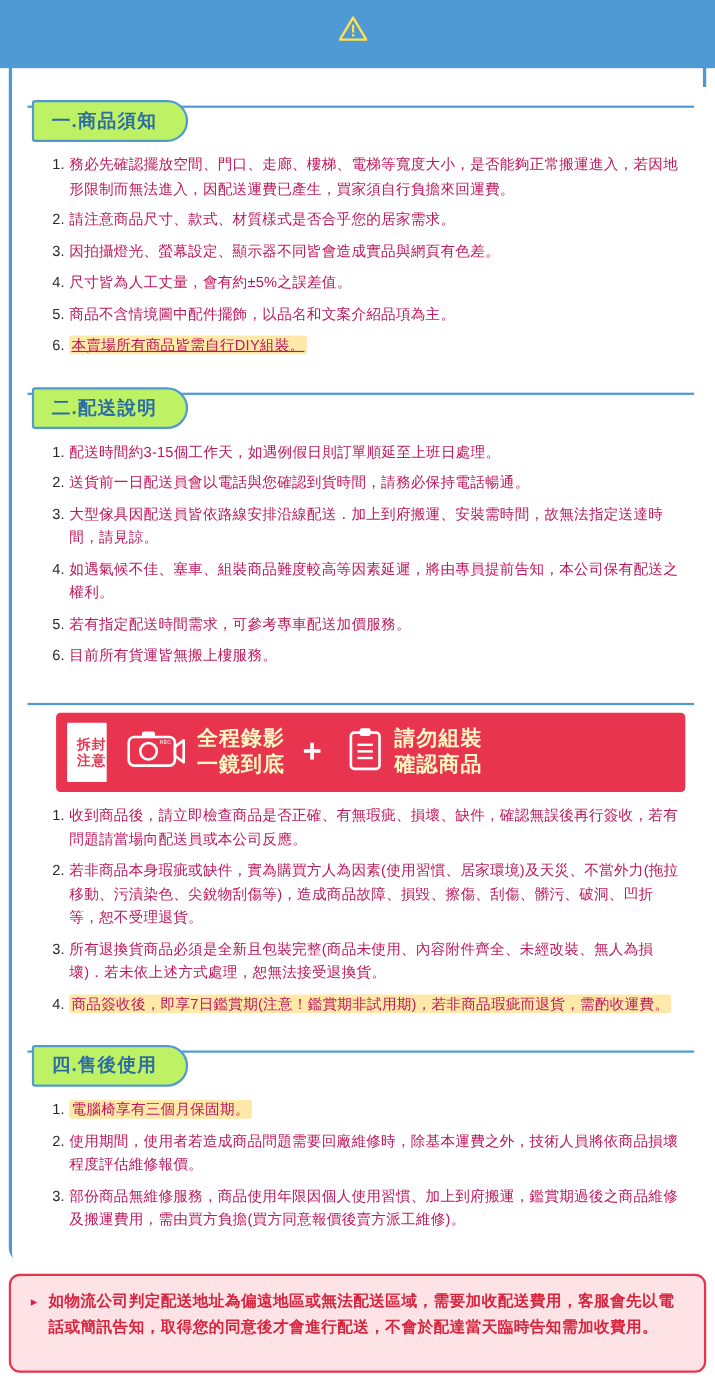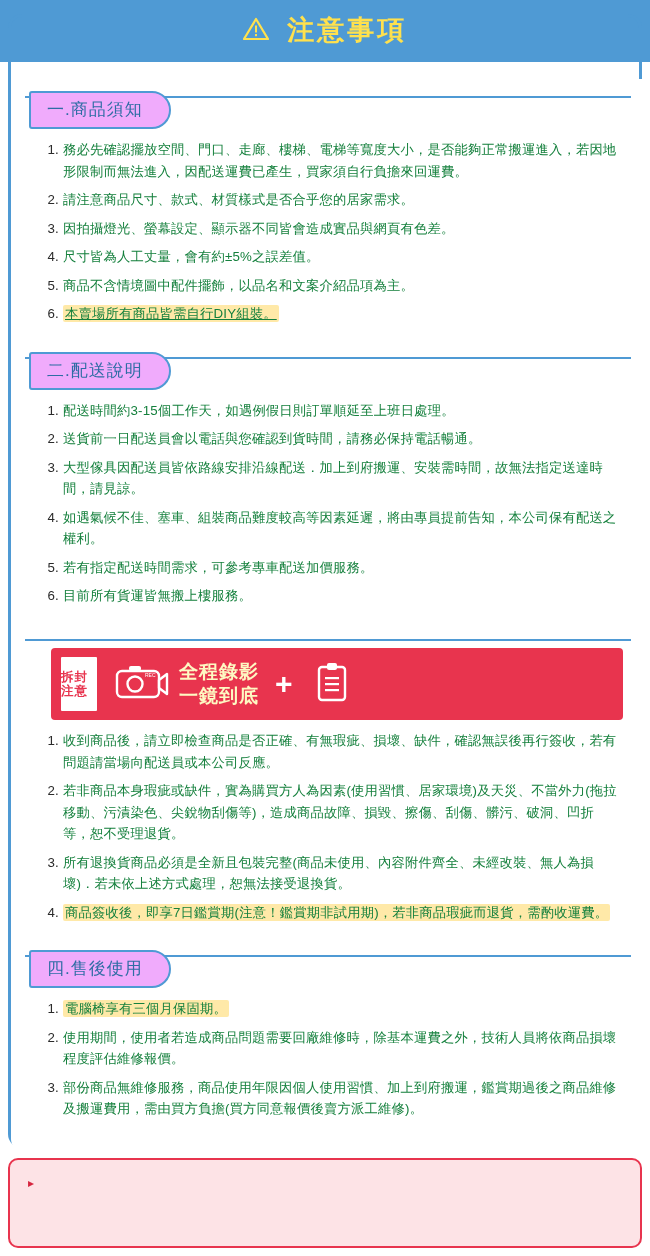--- a/index.html
+++ b/index.html
@@ -56,26 +56,26 @@
     height: 1072px;
     background: #ffffff;
     border-bottom-left-radius: 12px;
     border-bottom-right-radius: 12px;
   }
   .sec-head {
     position: relative;
     display: inline-block;
     margin-left: 18px;
     padding: 5px 26px 6px 16px;
-    background: #f0abfc;
+    background: #bef264;
     border: 2px solid #4f9ad4;
     border-radius: 4px 26px 26px 4px;
     color: #2e6da4;
     font-size: 17px;
-    font-weight: normal;
+    font-weight: bold;
     letter-spacing: 1px;
     z-index: 3;
   }
   .sec-rule {
     position: absolute;
     left: 14px;
     right: 14px;
     top: 17px;
     height: 2px;
     background: #4f9ad4;
@@ -87,21 +87,21 @@
     margin: 10px 0 0 0;
     padding: 0 26px 0 52px;
     list-style: none;
     counter-reset: li;
   }
   ol.items > li {
     position: relative;
     counter-increment: li;
     font-size: 13.3px;
     line-height: 1.62;
-    color: #15803d;
+    color: #be185d;
     margin-bottom: 7px;
     letter-spacing: 0.2px;
   }
   ol.items > li:before {
     content: counter(li) ".";
     position: absolute;
     left: -24px;
     top: 0;
     width: 20px;
     text-align: right;
@@ -131,21 +131,21 @@
     background: #ffffff;
     border: 2px solid #e8344e;
     border-radius: 3px;
     color: #e8344e;
     font-size: 12.5px;
     font-weight: bold;
     line-height: 1.15;
     display: flex;
     align-items: center;
     justify-content: center;
-    text-align: left;
+    text-align: right;
     letter-spacing: 1px;
   }
   .banner-icon { margin: 0 10px 0 16px; }
   .banner-txt {
     color: #fef9c3;
     font-size: 19px;
     font-weight: bold;
     line-height: 1.28;
     letter-spacing: 1px;
   }
@@ -193,21 +193,20 @@
   <div class="top-bar"></div>
 
   <div class="title-wrap">
     <span class="warn-glyph">
       <svg width="26" height="24" viewBox="0 0 26 24">
         <path d="M13 2 L25 22 L1 22 Z" fill="none" stroke="#ffe14d" stroke-width="2.2" stroke-linejoin="round"></path>
         <rect x="12" y="8.5" width="2" height="7" fill="#ffe14d"></rect>
         <rect x="12" y="17" width="2" height="2.2" fill="#ffe14d"></rect>
       </svg>
     </span>
-    <span>注意事項</span>
   </div>
 
   <div class="card">
     <div class="card-inner">
 
       <div class="sec-wrap">
         <div class="sec-rule"></div>
         <div class="sec-head">一.商品須知</div>
         <ol class="items">
           <li>務必先確認擺放空間、門口、走廊、樓梯、電梯等寬度大小，是否能夠正常搬運進入，若因地形限制而無法進入，因配送運費已產生，買家須自行負擔來回運費。</li>
@@ -257,20 +256,24 @@
           <div class="banner-plus">+</div>
           <div class="banner-icon2">
             <svg width="34" height="42" viewBox="0 0 34 42">
               <rect x="4" y="6" width="26" height="33" rx="3" fill="none" stroke="#ffffff" stroke-width="2.4"></rect>
               <rect x="12" y="2" width="10" height="7" rx="2" fill="#ffffff"></rect>
               <rect x="10" y="16" width="14" height="2.2" fill="#ffffff"></rect>
               <rect x="10" y="22" width="14" height="2.2" fill="#ffffff"></rect>
               <rect x="10" y="28" width="14" height="2.2" fill="#ffffff"></rect>
             </svg>
           </div>
+          <div class="banner-txt">
+            <div>請勿組裝</div>
+            <div>確認商品</div>
+          </div>
         </div>
 
         <ol class="items">
           <li>收到商品後，請立即檢查商品是否正確、有無瑕疵、損壞、缺件，確認無誤後再行簽收，若有問題請當場向配送員或本公司反應。</li>
           <li>若非商品本身瑕疵或缺件，實為購買方人為因素(使用習慣、居家環境)及天災、不當外力(拖拉移動、污漬染色、尖銳物刮傷等)，造成商品故障、損毀、擦傷、刮傷、髒污、破洞、凹折等，恕不受理退貨。</li>
           <li>所有退換貨商品必須是全新且包裝完整(商品未使用、內容附件齊全、未經改裝、無人為損壞)．若未依上述方式處理，恕無法接受退換貨。</li>
           <li><span class="hl">商品簽收後，即享7日鑑賞期(注意！鑑賞期非試用期)，若非商品瑕疵而退貨，需酌收運費。</span></li>
         </ol>
       </div>
 
@@ -284,15 +287,16 @@
           <li>使用期間，使用者若造成商品問題需要回廠維修時，除基本運費之外，技術人員將依商品損壞程度評估維修報價。</li>
           <li>部份商品無維修服務，商品使用年限因個人使用習慣、加上到府搬運，鑑賞期過後之商品維修及搬運費用，需由買方負擔(買方同意報價後賣方派工維修)。</li>
         </ol>
       </div>
 
     </div>
   </div>
 
   <div class="notice">
     <span class="notice-arrow">▸</span>
+    <p>如物流公司判定配送地址為偏遠地區或無法配送區域，需要加收配送費用，客服會先以電話或簡訊告知，取得您的同意後才會進行配送，不會於配達當天臨時告知需加收費用。</p>
   </div>
 
 </div>
 
 </body></html>

